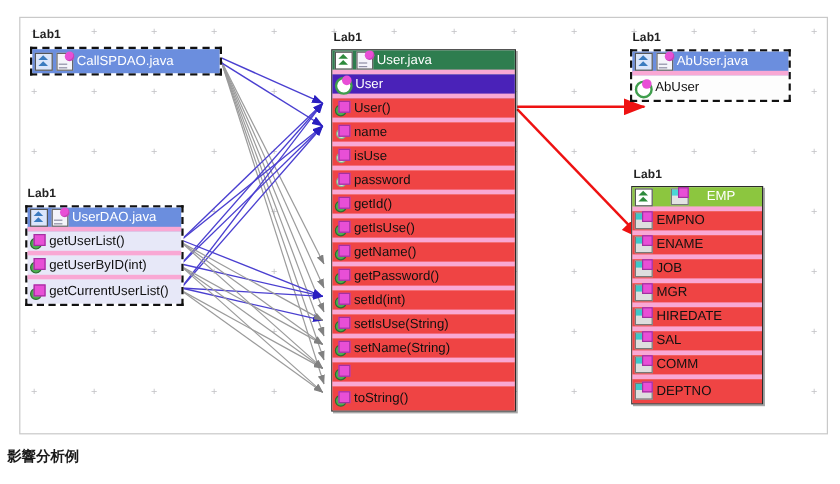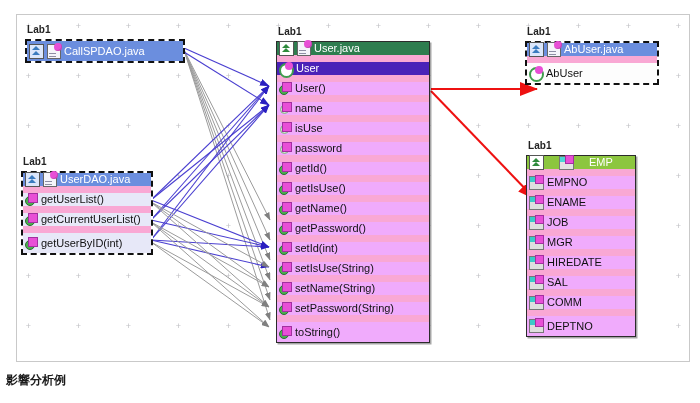--- a/index.html
+++ b/index.html
@@ -38,32 +38,32 @@
   }
   .nodebody.sel{
     border:1px dashed #111;border-width:2px;
     box-shadow:none;padding:0;
   }
   .row{
     position:relative;box-sizing:border-box;height:20px;
     display:flex;align-items:center;gap:3px;
     padding:0 3px 0 2px;
     font-size:11px;color:#111;white-space:nowrap;
-    border-bottom:7px solid #f9a8d4;
+    border-bottom:4px solid #f9a8d4;
   }
   .row:last-child{border-bottom:none;}
   .row .txt{position:relative;top:-0.5px;}
 
   
   .hdr-green{background:#2e7d4f;color:#ffffff;font-weight:normal;}
   .hdr-blue{background:#6b8ede;color:#ffffff;}
   .hdr-lime{background:#8cc63f;color:#ffffff;gap:15px;}
 
   
-  .r-greenlite{background:#f0abfc;}
+  .r-greenlite{background:#ef4444;}
   .r-lav{background:#e7e8f8;}
   .r-white{background:#fdfdfd;}
   .r-purple{background:#4a22b8;color:#ffffff;}
 
   
   .ic{position:relative;display:inline-block;flex:0 0 auto;}
 
   
   .ic-tree{width:13px;height:13px;background:#ffffff;border:1px solid #555;}
   .ic-tree:before{
@@ -330,25 +330,25 @@
         <span class="ic ic-tree blue"></span>
         <span class="ic ic-java"></span>
         <span class="txt">UserDAO.java</span>
       </div>
       <div class="row r-lav">
         <span class="ic ic-mem"></span>
         <span class="txt">getUserList()</span>
       </div>
       <div class="row r-lav">
         <span class="ic ic-mem"></span>
+        <span class="txt">getUserByID(int)</span>
+      </div>
+      <div class="row r-lav">
+        <span class="ic ic-mem"></span>
         <span class="txt">getCurrentUserList()</span>
-      </div>
-      <div class="row r-lav">
-        <span class="ic ic-mem"></span>
-        <span class="txt">getUserByID(int)</span>
       </div>
     </div>
   </div>
 
   <div class="node" style="left:259px;top:26px;width:154px;">
     <div class="lab">Lab1</div>
     <div class="nodebody">
       <div class="row hdr-green">
         <span class="ic ic-tree"></span>
         <span class="ic ic-java"></span>
@@ -397,21 +397,20 @@
       <div class="row r-greenlite">
         <span class="ic ic-mem"></span>
         <span class="txt">setIsUse(String)</span>
       </div>
       <div class="row r-greenlite">
         <span class="ic ic-mem"></span>
         <span class="txt">setName(String)</span>
       </div>
       <div class="row r-greenlite">
         <span class="ic ic-mem"></span>
-        <span class="txt">setPassword(String)</span>
       </div>
       <div class="row r-greenlite">
         <span class="ic ic-mem"></span>
         <span class="txt">toString()</span>
       </div>
     </div>
   </div>
 
   <div class="node" style="left:508px;top:26px;width:134px;">
     <div class="lab">Lab1</div>

